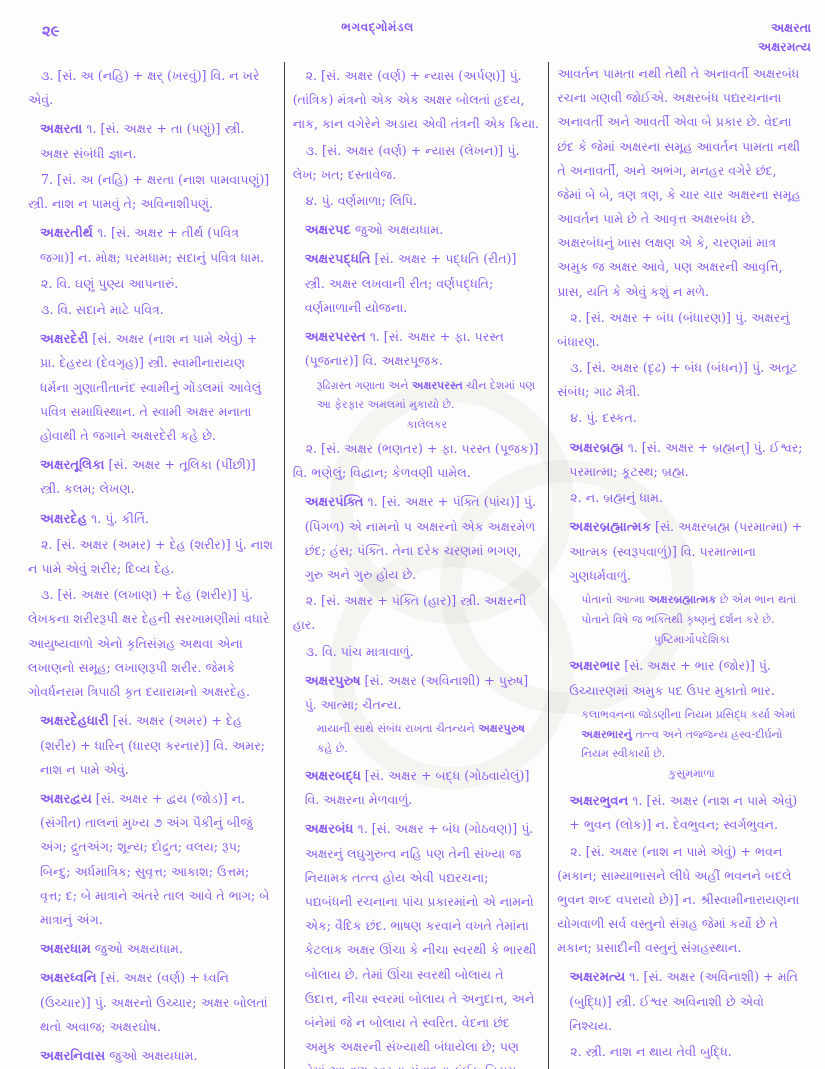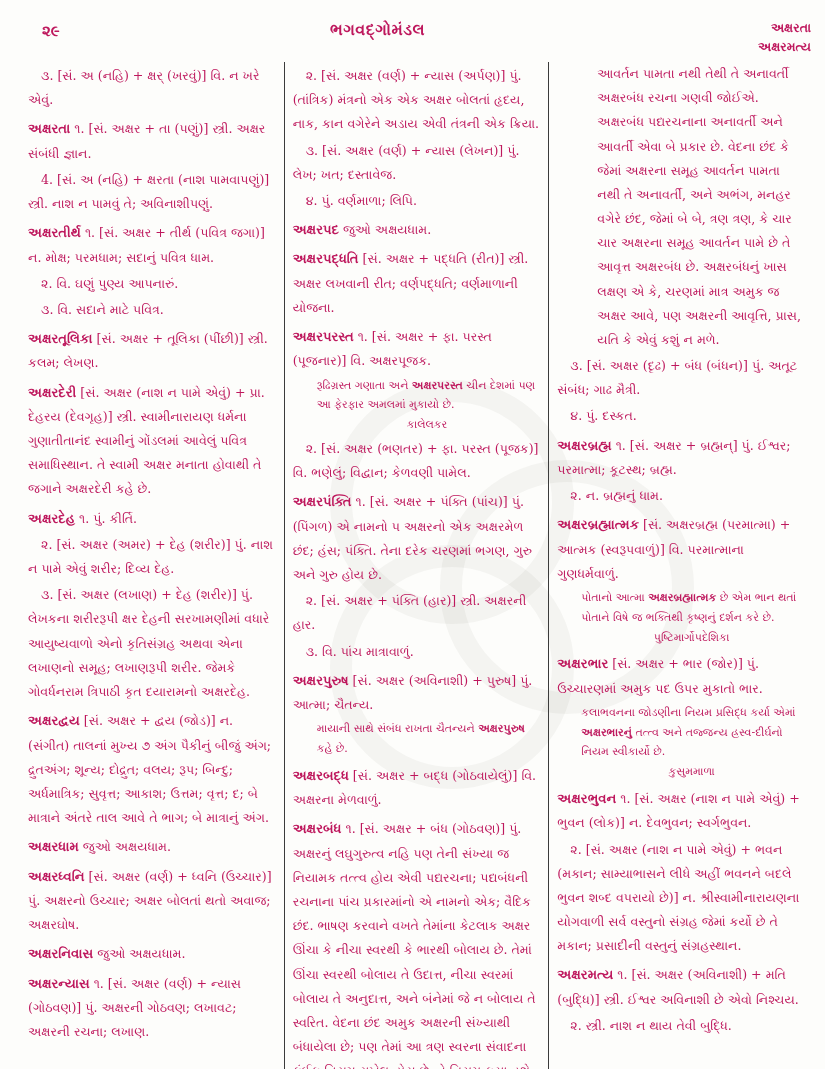--- a/index.html
+++ b/index.html
@@ -1,44 +1,44 @@
 <!DOCTYPE html>
 <html><head>
 <meta charset="utf-8">
 <style>
   html,body{margin:0;padding:0;background:#e8e8e8;}
   .page{
     position:relative;
     width:825px;height:1069px;
     margin:0 auto;
     background:#fdfdfb;
-    color:#be185d;
+    color:#8b5cf6;
     font-family:"DejaVu Serif","Liberation Serif",serif;
     overflow:hidden;
     box-sizing:border-box;
   }
   
   .header{position:relative;height:62px;}
   .page-num{position:absolute;left:42px;top:22px;font-weight:bold;font-size:15px;}
-  .book-title{position:absolute;left:0;right:70px;top:20px;text-align:center;font-weight:bold;font-size:16px;letter-spacing:.5px;}
+  .book-title{position:absolute;left:0;right:70px;top:20px;text-align:center;font-weight:bold;font-size:12px;letter-spacing:.5px;}
   .guide-words{position:absolute;right:14px;top:18px;text-align:right;font-weight:bold;font-size:12.5px;line-height:1.55;}
   
   .watermark{position:absolute;left:0;top:0;width:825px;height:1069px;pointer-events:none;z-index:0;}
   .watermark .ring{position:absolute;border-radius:50%;border:22px solid rgba(110,100,88,0.06);}
   .ring.r1{left:330px;top:380px;width:200px;height:200px;}
   .ring.r2{left:440px;top:460px;width:210px;height:210px;}
   .ring.r3{left:330px;top:545px;width:200px;height:200px;}
   
   .columns{position:relative;z-index:1;display:flex;align-items:stretch;margin:0 12px 0 20px;}
   .col{flex:1 1 0;padding:0 9px 6px 8px;font-size:12.6px;line-height:1.92;text-align:left;}
   .col + .col{border-left:1px solid #3b3b3b;}
   .col p{margin:0 0 2px 0;}
-  .col p.entry{margin-top:4px;}
+  .col p.entry{margin-top:4px;margin-left:12px;}
   .col p.sense{text-indent:13px;margin-top:2px;}
-  .col p.cont{margin-top:0;margin-left:40px;}
+  .col p.cont{margin-top:0;}
   .col p.quote{margin:2px 2px 2px 24px;line-height:1.8;font-size:11px;}
   .cite{display:block;text-align:center;font-weight:normal;}
   .hw{font-weight:bold;font-size:13.2px;}
 </style>
 </head>
 <body>
 
 <div class="page">
 
   <div class="header">
@@ -53,29 +53,30 @@
   <div class="watermark">
     <div class="ring r1"></div>
     <div class="ring r2"></div>
     <div class="ring r3"></div>
   </div>
 
   <div class="columns">
     <div class="col">
         <p class="sense">૩. [સં. અ (નહિ) + ક્ષર્ (ખરવું)] વિ. ન ખરે એવું.</p>
         <p class="entry"><b class="hw">અક્ષરતા</b> ૧. [સં. અક્ષર + તા (પણું)] સ્ત્રી. અક્ષર સંબંધી જ્ઞાન.</p>
-        <p class="sense">4. [સં. અ (નહિ) + ક્ષરતા (નાશ પામવાપણું)] સ્ત્રી. નાશ ન પામવું તે; અવિનાશીપણું.</p>
+        <p class="sense">7. [સં. અ (નહિ) + ક્ષરતા (નાશ પામવાપણું)] સ્ત્રી. નાશ ન પામવું તે; અવિનાશીપણું.</p>
         <p class="entry"><b class="hw">અક્ષરતીર્થ</b> ૧. [સં. અક્ષર + તીર્થ (પવિત્ર જગા)] ન. મોક્ષ; પરમધામ; સદાનું પવિત્ર ધામ.</p>
         <p class="sense">૨. વિ. ઘણું પુણ્ય આપનારું.</p>
         <p class="sense">૩. વિ. સદાને માટે પવિત્ર.</p>
+        <p class="entry"><b class="hw">અક્ષરદેરી</b> [સં. અક્ષર (નાશ ન પામે એવું) + પ્રા. દેહરય (દેવગૃહ)] સ્ત્રી. સ્વામીનારાયણ ધર્મના ગુણાતીતાનંદ સ્વામીનું ગોંડલમાં આવેલું પવિત્ર સમાધિસ્થાન. તે સ્વામી અક્ષર મનાતા હોવાથી તે જગાને અક્ષરદેરી કહે છે.</p>
         <p class="entry"><b class="hw">અક્ષરતૂલિકા</b> [સં. અક્ષર + તૂલિકા (પીંછી)] સ્ત્રી. કલમ; લેખણ.</p>
-        <p class="entry"><b class="hw">અક્ષરદેરી</b> [સં. અક્ષર (નાશ ન પામે એવું) + પ્રા. દેહરય (દેવગૃહ)] સ્ત્રી. સ્વામીનારાયણ ધર્મના ગુણાતીતાનંદ સ્વામીનું ગોંડલમાં આવેલું પવિત્ર સમાધિસ્થાન. તે સ્વામી અક્ષર મનાતા હોવાથી તે જગાને અક્ષરદેરી કહે છે.</p>
         <p class="entry"><b class="hw">અક્ષરદેહ</b> ૧. પું. કીર્તિ.</p>
         <p class="sense">૨. [સં. અક્ષર (અમર) + દેહ (શરીર)] પું. નાશ ન પામે એવું શરીર; દિવ્ય દેહ.</p>
         <p class="sense">૩. [સં. અક્ષર (લખાણ) + દેહ (શરીર)] પું. લેખકના શરીરરૂપી ક્ષર દેહની સરખામણીમાં વધારે આયુષ્યવાળો એનો કૃતિસંગ્રહ અથવા એના લખાણનો સમૂહ; લખાણરૂપી શરીર. જેમકે ગોવર્ધનરામ ત્રિપાઠી કૃત દયારામનો અક્ષરદેહ.</p>
+        <p class="entry"><b class="hw">અક્ષરદેહધારી</b> [સં. અક્ષર (અમર) + દેહ (શરીર) + ધારિન્ (ધારણ કરનાર)] વિ. અમર; નાશ ન પામે એવું.</p>
         <p class="entry"><b class="hw">અક્ષરદ્વય</b> [સં. અક્ષર + દ્વય (જોડ)] ન. (સંગીત) તાલનાં મુખ્ય ૭ અંગ પૈકીનું બીજું અંગ; દ્રુતઅંગ; શૂન્ય; દોદ્રુત; વલય; રૂપ; બિન્દુ; અર્ધમાત્રિક; સુવૃત્ત; આકાશ; ઉત્તમ; વૃત્ત; દ; બે માત્રાને અંતરે તાલ આવે તે ભાગ; બે માત્રાનું અંગ.</p>
         <p class="entry"><b class="hw">અક્ષરધામ</b> જુઓ અક્ષયધામ.</p>
         <p class="entry"><b class="hw">અક્ષરધ્વનિ</b> [સં. અક્ષર (વર્ણ) + ધ્વનિ (ઉચ્ચાર)] પું. અક્ષરનો ઉચ્ચાર; અક્ષર બોલતાં થતો અવાજ; અક્ષરઘોષ.</p>
         <p class="entry"><b class="hw">અક્ષરનિવાસ</b> જુઓ અક્ષયધામ.</p>
         <p class="entry"><b class="hw">અક્ષરન્યાસ</b> ૧. [સં. અક્ષર (વર્ણ) + ન્યાસ (ગોઠવણ)] પું. અક્ષરની ગોઠવણ; લખાવટ; અક્ષરની રચના; લખાણ.</p>
       </div>
     <div class="col">
         <p class="sense">૨. [સં. અક્ષર (વર્ણ) + ન્યાસ (અર્પણ)] પું. (તાંત્રિક) મંત્રનો એક એક અક્ષર બોલતાં હૃદય, નાક, કાન વગેરેને અડાય એવી તંત્રની એક ક્રિયા.</p>
         <p class="sense">૩. [સં. અક્ષર (વર્ણ) + ન્યાસ (લેખન)] પું. લેખ; ખત; દસ્તાવેજ.</p>
         <p class="sense">૪. પું. વર્ણમાળા; લિપિ.</p>
@@ -87,20 +88,21 @@
         <p class="entry"><b class="hw">અક્ષરપંક્તિ</b> ૧. [સં. અક્ષર + પંક્તિ (પાંચ)] પું. (પિંગળ) એ નામનો પ અક્ષરનો એક અક્ષરમેળ છંદ; હંસ; પંક્તિ. તેના દરેક ચરણમાં ભગણ, ગુરુ અને ગુરુ હોય છે.</p>
         <p class="sense">૨. [સં. અક્ષર + પંક્તિ (હાર)] સ્ત્રી. અક્ષરની હાર.</p>
         <p class="sense">૩. વિ. પાંચ માત્રાવાળું.</p>
         <p class="entry"><b class="hw">અક્ષરપુરુષ</b> [સં. અક્ષર (અવિનાશી) + પુરુષ] પું. આત્મા; ચૈતન્ય.</p>
         <p class="quote">માયાની સાથે સંબંધ રાખતા ચૈતન્યને <b>અક્ષરપુરુષ</b> કહે છે.</p>
         <p class="entry"><b class="hw">અક્ષરબદ્ધ</b> [સં. અક્ષર + બદ્ધ (ગોઠવાયેલું)] વિ. અક્ષરના મેળવાળું.</p>
         <p class="entry"><b class="hw">અક્ષરબંધ</b> ૧. [સં. અક્ષર + બંધ (ગોઠવણ)] પું. અક્ષરનું લઘુગુરુત્વ નહિ પણ તેની સંખ્યા જ નિયામક તત્ત્વ હોય એવી પદ્યરચના; પદ્યબંધની રચનાના પાંચ પ્રકારમાંનો એ નામનો એક; વૈદિક છંદ. ભાષણ કરવાને વખતે તેમાંના કેટલાક અક્ષર ઊંચા કે નીચા સ્વરથી કે ભારથી બોલાય છે. તેમાં ઊંચા સ્વરથી બોલાય તે ઉદાત્ત, નીચા સ્વરમાં બોલાય તે અનુદાત્ત, અને બંનેમાં જે ન બોલાય તે સ્વરિત. વેદના છંદ અમુક અક્ષરની સંખ્યાથી બંધાયેલા છે; પણ તેમાં આ ત્રણ સ્વરના સંવાદના કંઈક નિયમ રાખેલ હોય છે. તે નિયમ કયા હશે તે સમજી શકાતું નથી. આમાં અક્ષરના સમૂહ</p>
       </div>
     <div class="col">
         <p class="cont">આવર્તન પામતા નથી તેથી તે અનાવર્તી અક્ષરબંધ રચના ગણવી જોઈએ. અક્ષરબંધ પદ્યરચનાના અનાવર્તી અને આવર્તી એવા બે પ્રકાર છે. વેદના છંદ કે જેમાં અક્ષરના સમૂહ આવર્તન પામતા નથી તે અનાવર્તી, અને અભંગ, મનહર વગેરે છંદ, જેમાં બે બે, ત્રણ ત્રણ, કે ચાર ચાર અક્ષરના સમૂહ આવર્તન પામે છે તે આવૃત્ત અક્ષરબંધ છે. અક્ષરબંધનું ખાસ લક્ષણ એ કે, ચરણમાં માત્ર અમુક જ અક્ષર આવે, પણ અક્ષરની આવૃત્તિ, પ્રાસ, યતિ કે એવું કશું ન મળે.</p>
+        <p class="sense">૨. [સં. અક્ષર + બંધ (બંધારણ)] પું. અક્ષરનું બંધારણ.</p>
         <p class="sense">૩. [સં. અક્ષર (દૃઢ) + બંધ (બંધન)] પું. અતૂટ સંબંધ; ગાઢ મૈત્રી.</p>
         <p class="sense">૪. પું. દસ્કત.</p>
         <p class="entry"><b class="hw">અક્ષરબ્રહ્મ</b> ૧. [સં. અક્ષર + બ્રહ્મન્] પું. ઈશ્વર; પરમાત્મા; કૂટસ્થ; બ્રહ્મ.</p>
         <p class="sense">૨. ન. બ્રહ્મનું ધામ.</p>
         <p class="entry"><b class="hw">અક્ષરબ્રહ્માત્મક</b> [સં. અક્ષરબ્રહ્મ (પરમાત્મા) + આત્મક (સ્વરૂપવાળું)] વિ. પરમાત્માના ગુણધર્મવાળું.</p>
         <p class="quote">પોતાનો આત્મા <b>અક્ષરબ્રહ્માત્મક</b> છે એમ ભાન થતાં પોતાને વિષે જ ભક્તિથી કૃષ્ણનું દર્શન કરે છે.<span class="cite">પુષ્ટિમાર્ગોપદેશિકા</span></p>
         <p class="entry"><b class="hw">અક્ષરભાર</b> [સં. અક્ષર + ભાર (જોર)] પું. ઉચ્ચારણમાં અમુક પદ ઉપર મુકાતો ભાર.</p>
         <p class="quote">કલાભવનના જોડણીના નિયમ પ્રસિદ્ધ કર્યા એમાં <b>અક્ષરભારનું</b> તત્ત્વ અને તજ્જન્ય હ્રસ્વ-દીર્ઘનો નિયમ સ્વીકાર્યો છે.<span class="cite">કુસુમમાળા</span></p>
         <p class="entry"><b class="hw">અક્ષરભુવન</b> ૧. [સં. અક્ષર (નાશ ન પામે એવું) + ભુવન (લોક)] ન. દેવભુવન; સ્વર્ગભુવન.</p>
         <p class="sense">૨. [સં. અક્ષર (નાશ ન પામે એવું) + ભવન (મકાન; સામ્યાભાસને લીધે અહીં ભવનને બદલે ભુવન શબ્દ વપરાયો છે)] ન. શ્રીસ્વામીનારાયણના યોગવાળી સર્વ વસ્તુનો સંગ્રહ જેમાં કર્યો છે તે મકાન; પ્રસાદીની વસ્તુનું સંગ્રહસ્થાન.</p>

